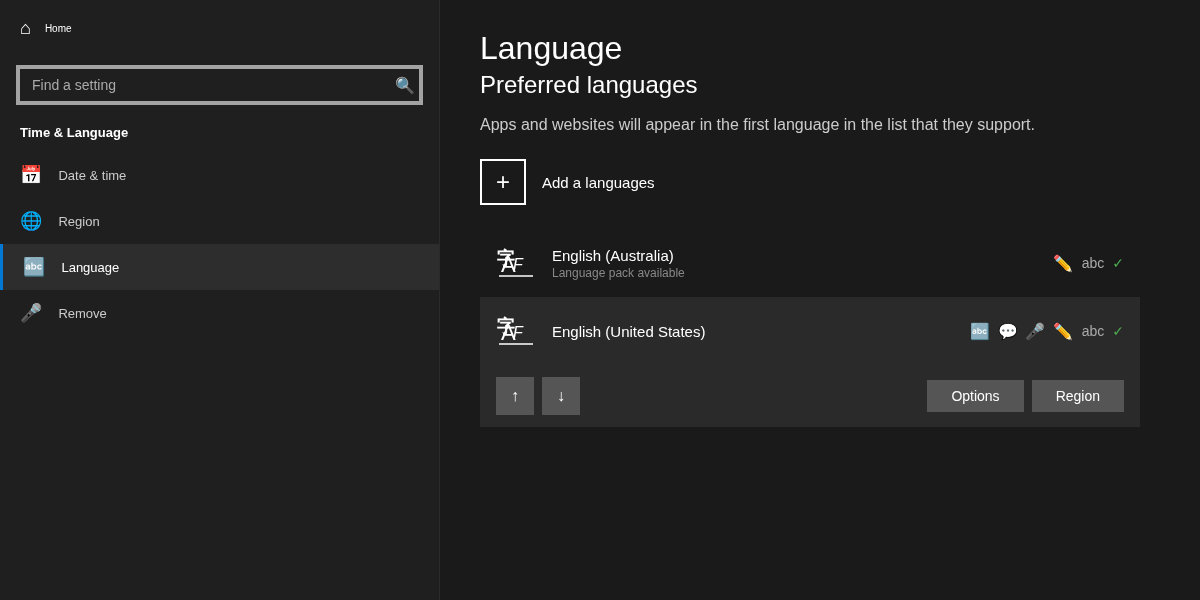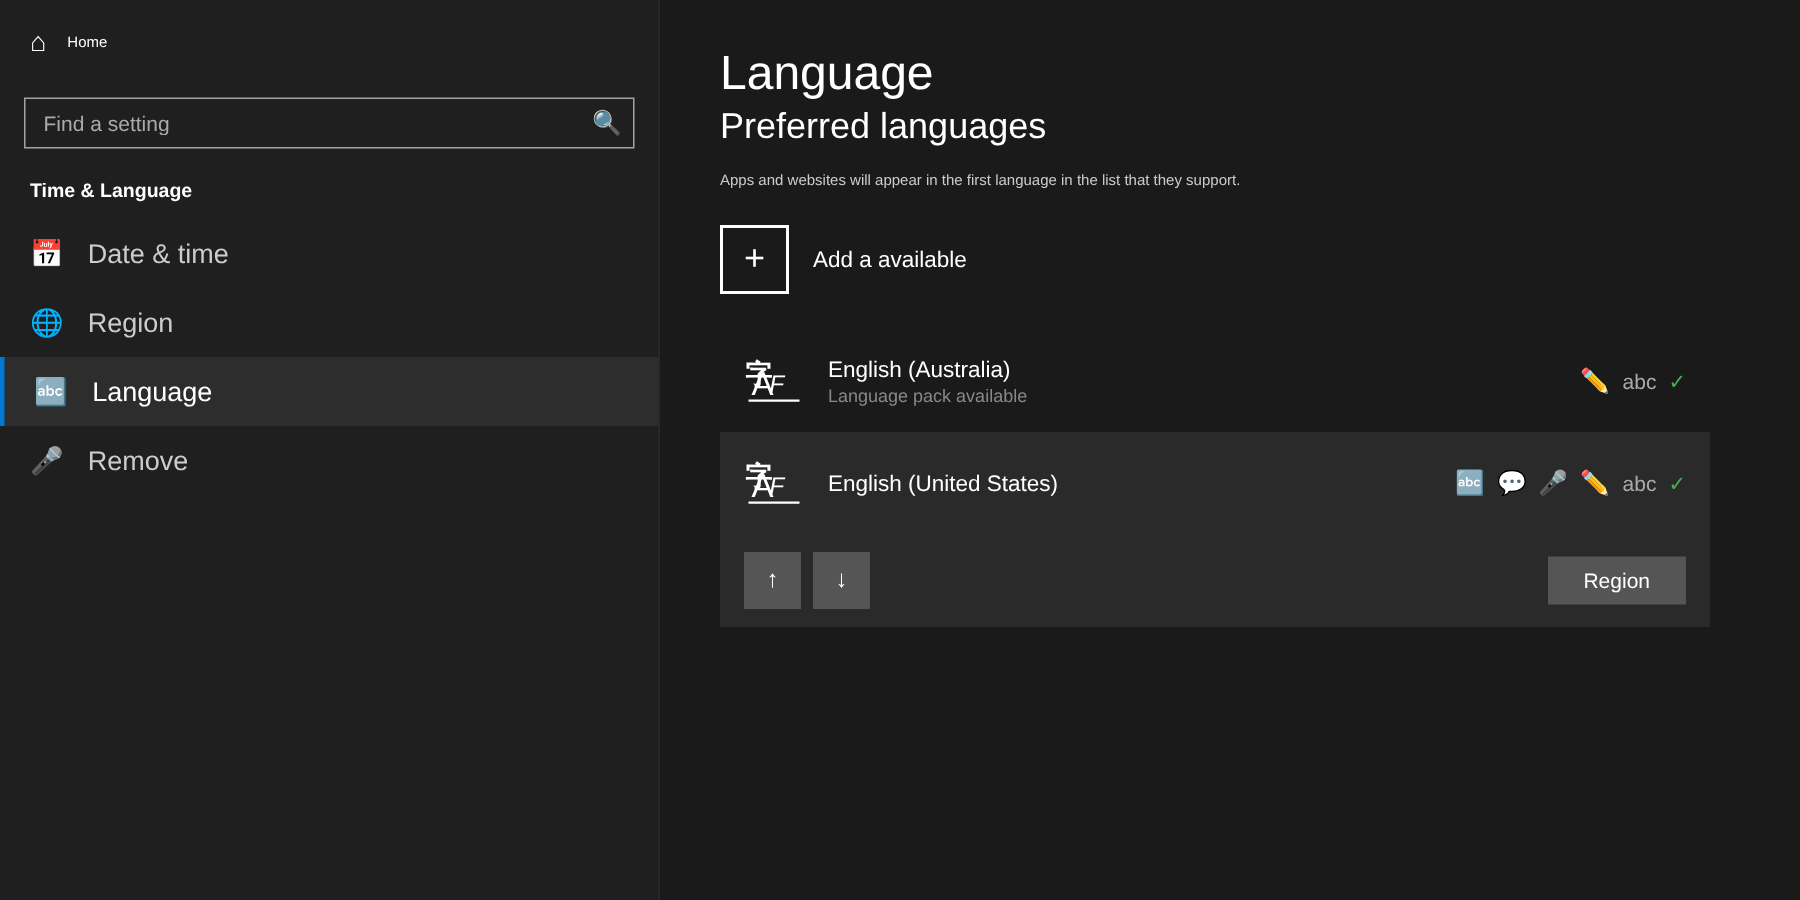--- a/index.html
+++ b/index.html
@@ -45,21 +45,21 @@
     .search-box {
       margin: 8px 16px 16px 16px;
       position: relative;
       display: flex;
       align-items: center;
     }
 
     .search-input {
       width: 100%;
       background: transparent;
-      border: 1px solid #a3a3a3;
+      border: 4px solid #a3a3a3;
       color: #ffffff;
       padding: 8px 40px 8px 12px;
       font-size: 14px;
       outline: none;
       font-family: 'Segoe UI', Arial, sans-serif;
     }
 
     .search-input::placeholder { color: #aaa; }
 
     .search-icon-btn {
@@ -94,21 +94,21 @@
       border-left: 3px solid #0078d4;
     }
 
     .sidebar-item-icon {
       font-size: 18px;
       min-width: 22px;
       text-align: center;
     }
 
     .sidebar-item-label {
-      font-size: 18px;
+      font-size: 13px;
     }
 
     
     .main {
       flex: 1;
       background: #1a1a1a;
       padding: 30px 40px;
       overflow-y: auto;
     }
 
@@ -120,21 +120,21 @@
     }
 
     .section-title {
       font-size: 24px;
       font-weight: 400;
       color: #ffffff;
       margin-bottom: 14px;
     }
 
     .description {
-      font-size: 10px;
+      font-size: 16px;
       color: #cccccc;
       max-width: 620px;
       line-height: 1.5;
       margin-bottom: 22px;
     }
 
     
     .add-language-btn {
       display: flex;
       align-items: center;
@@ -302,21 +302,21 @@
 
 <main class="main">
   <h1 class="page-title">Language</h1>
   <h2 class="section-title">Preferred languages</h2>
   <p class="description">Apps and websites will appear in the first language in the list that they support.</p>
 
   <div class="add-language-btn">
     <div class="add-language-box">
       <span>+</span>
     </div>
-    <span class="add-language-label">Add a available</span>
+    <span class="add-language-label">Add a languages</span>
   </div>
 
   <div class="language-list">
 
     <div class="language-item">
       <div class="lang-icon">
         <svg width="38" height="38" viewBox="0 0 38 38">
           <text x="4" y="28" font-size="22" fill="white" font-family="Arial">A</text>
           <text x="16" y="26" font-size="16" fill="white" font-family="Arial" font-style="italic">F</text>
           <line x1="2" y1="32" x2="36" y2="32" stroke="white" stroke-width="1.5"></line>
@@ -358,18 +358,21 @@
 
     <div class="selected-language-controls">
       <button class="arrow-btn">
         <span>↑</span>
       </button>
       <button class="arrow-btn">
         <span>↓</span>
       </button>
       <div class="spacer"></div>
       <button class="action-btn">
+        <span>Options</span>
+      </button>
+      <button class="action-btn">
         <span>Region</span>
       </button>
     </div>
 
   </div>
 </main>
 
 </body></html>

